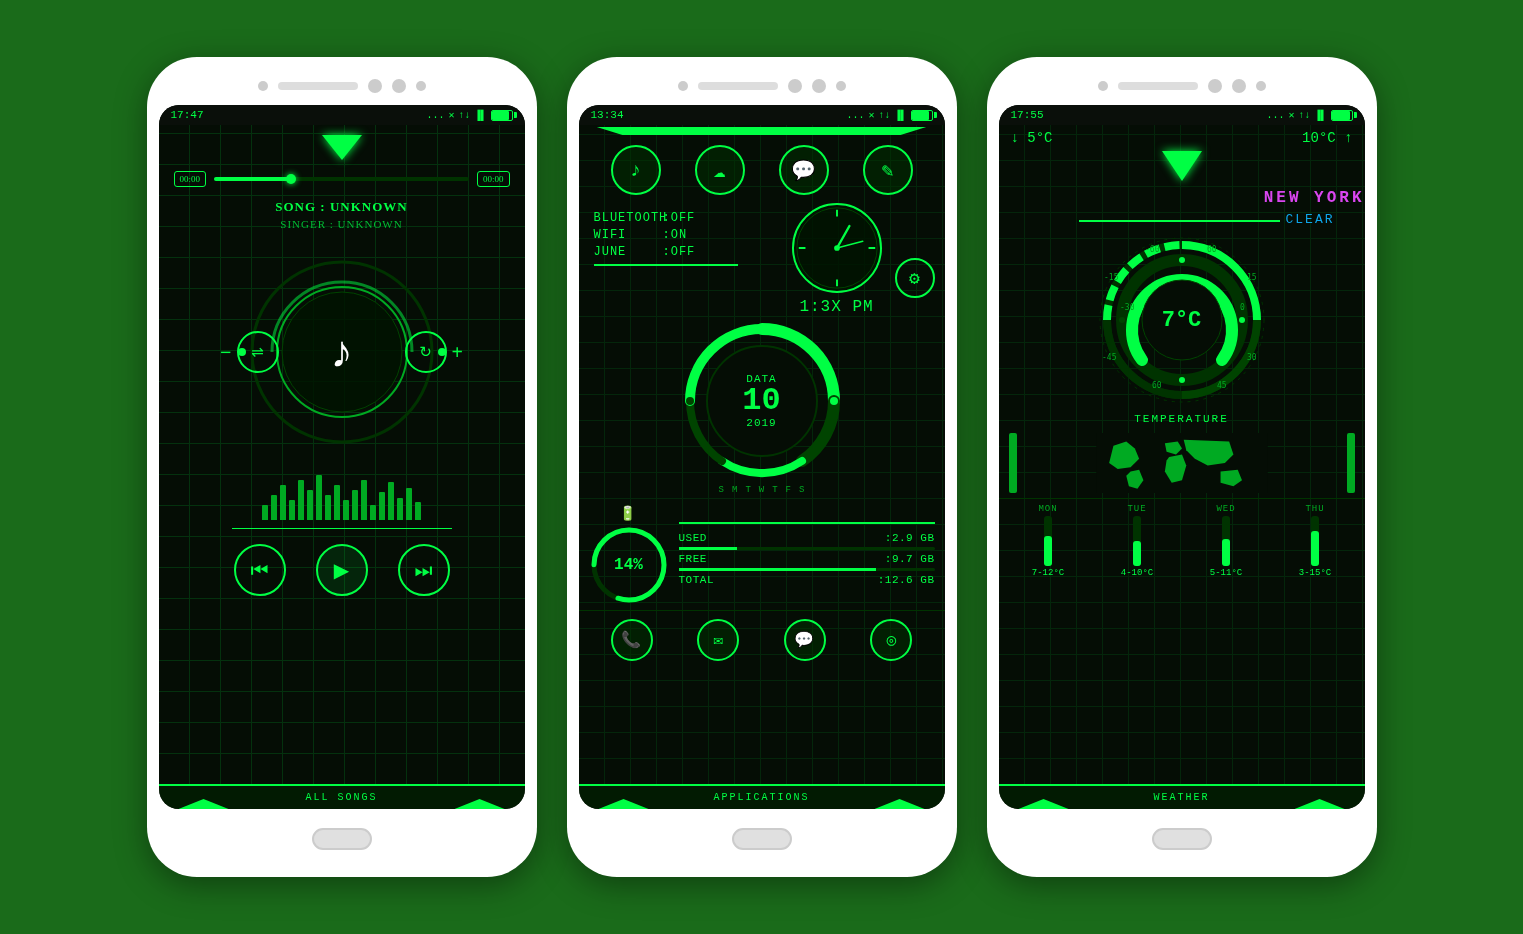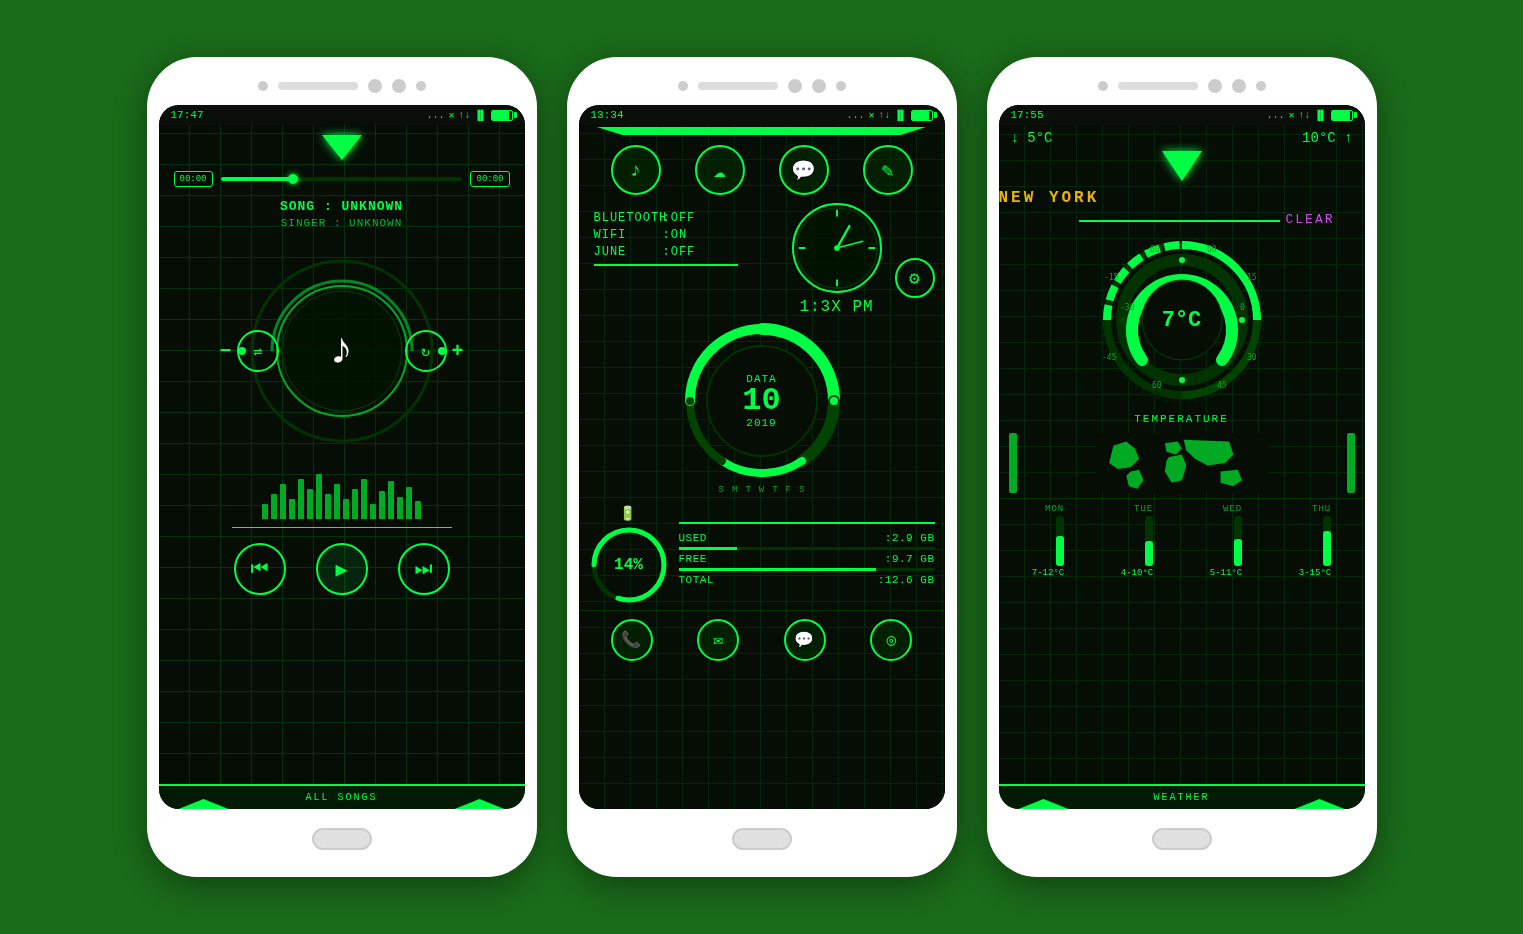--- a/index.html
+++ b/index.html
@@ -112,20 +112,21 @@
     }
 
     
     .music-screen {
       flex: 1;
       display: flex;
       flex-direction: column;
       padding: 10px 15px;
       position: relative;
       background: #050d05;
+      font-family: Liberation Serif, serif;
     }
     .music-bg {
       position: absolute;
       inset: 0;
       opacity: 0.15;
       background:
         repeating-linear-gradient(0deg, transparent, transparent 30px, #00ff44 30px, #00ff44 31px),
         repeating-linear-gradient(90deg, transparent, transparent 30px, #00ff44 30px, #00ff44 31px);
     }
     .progress-row {
@@ -517,22 +518,22 @@
     .weather-triangle-shape {
       width: 0;
       height: 0;
       border-left: 20px solid transparent;
       border-right: 20px solid transparent;
       border-top: 30px solid #00ff44;
       margin: 0 auto;
       filter: drop-shadow(0 0 5px #00ff44);
     }
     .city-name {
-      text-align: left;
-      color: #eab308;
+      text-align: right;
+      color: #d946ef;
       font-size: 16px;
       letter-spacing: 3px;
       font-weight: bold;
       position: relative;
       z-index: 2;
       margin: 5px 0;
     }
     .temp-gauge {
       width: 180px;
       height: 180px;
@@ -574,21 +575,21 @@
       display: flex;
       justify-content: space-around;
       padding: 5px 5px;
       position: relative;
       z-index: 2;
       border-top: 1px solid #003300;
     }
     .forecast-day {
       display: flex;
       flex-direction: column;
-      align-items: flex-end;
+      align-items: center;
       gap: 2px;
     }
     .forecast-day-name {
       color: #00aa22;
       font-size: 9px;
       letter-spacing: 1px;
     }
     .forecast-temp-range {
       color: #00ff44;
       font-size: 9px;
@@ -880,20 +881,21 @@
       </div>
 
       <div class="bottom-apps-icons">
         <div class="app-icon-circle" style="width:42px;height:42px;font-size:16px;">📞</div>
         <div class="app-icon-circle" style="width:42px;height:42px;font-size:16px;">✉</div>
         <div class="app-icon-circle" style="width:42px;height:42px;font-size:16px;">💬</div>
         <div class="app-icon-circle" style="width:42px;height:42px;font-size:16px;">◎</div>
       </div>
     </div>
 
+    <div class="bottom-label">APPLICATIONS</div>
   </div>
   <div class="phone-bottom">
     <div class="home-button"></div>
   </div>
 </div>
 
 <div class="phone">
   <div class="phone-top">
     <div class="phone-dot"></div>
     <div class="phone-speaker"></div>
@@ -924,21 +926,21 @@
       </div>
 
       <div style="text-align:center; position:relative; z-index:2; margin-bottom:3px;">
         <div class="weather-triangle-shape"></div>
       </div>
 
       <div class="city-name">NEW YORK</div>
 
       <div style="display:flex; justify-content:flex-end; padding-right:30px; position:relative; z-index:2; margin-bottom:3px;">
         <div style="height:2px; background:#00ff44; width:60%; margin-top:8px; margin-right:5px;"></div>
-        <span style="color:#d946ef; font-size:13px; letter-spacing:2px; white-space:nowrap;font-family:Liberation Mono, monospace;">CLEAR</span>
+        <span style="color:#0ea5e9; font-size:13px; letter-spacing:2px; white-space:nowrap;font-family:Liberation Mono, monospace;">CLEAR</span>
       </div>
 
       <div class="temp-gauge">
         <svg viewBox="0 0 180 180">
 
           <circle cx="90" cy="90" r="82" fill="none" stroke="#003300" stroke-width="1" stroke-dasharray="3 5"></circle>
 
           <circle cx="90" cy="90" r="75" fill="none" stroke="#003300" stroke-width="8"></circle>
 
           <path d="M 90 15 A 75 75 0 0 1 165 90" fill="none" stroke="#00ff44" stroke-width="8" stroke-linecap="butt"></path>

